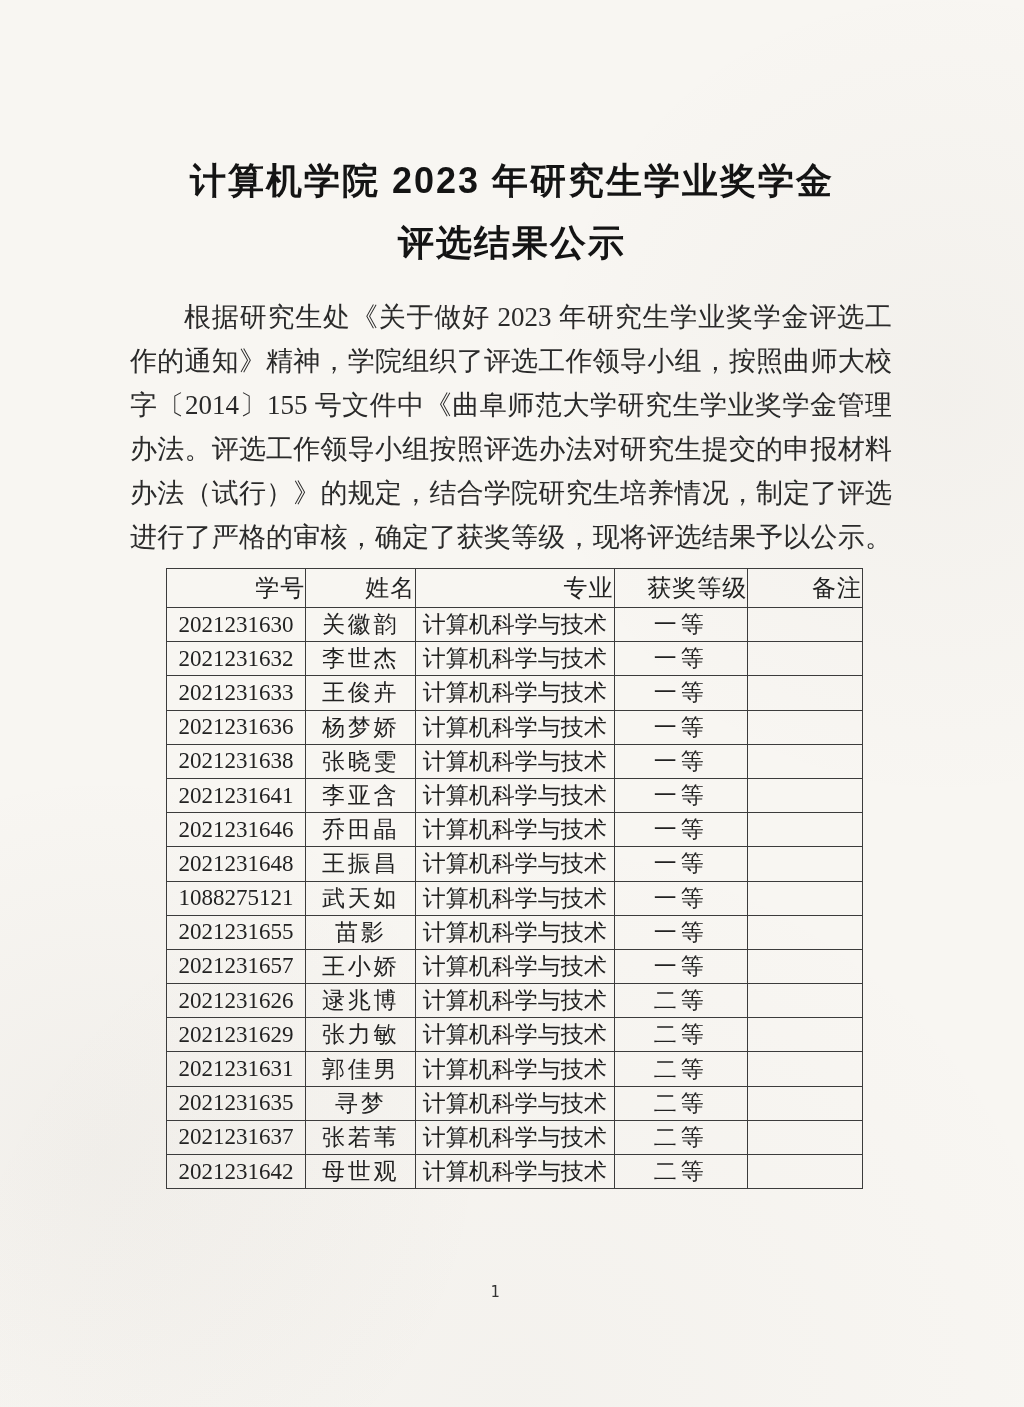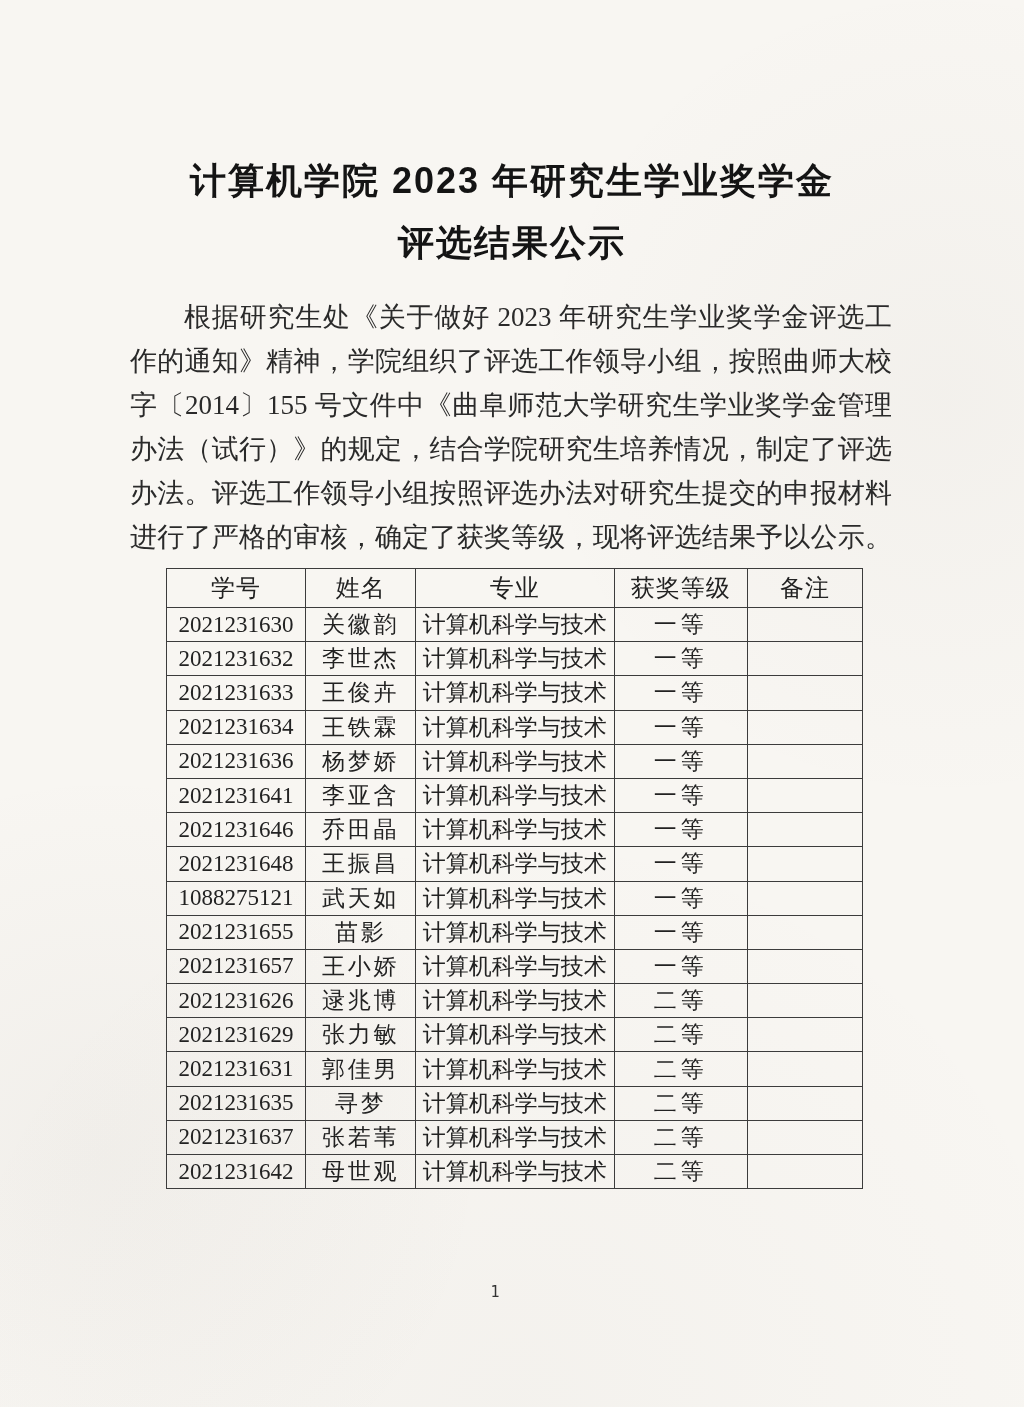--- a/index.html
+++ b/index.html
@@ -67,21 +67,21 @@
     border: 1.6px solid #3c3c3c;
     text-align: center;
     vertical-align: middle;
     padding: 0;
     font-weight: normal;
     overflow: hidden;
     white-space: nowrap;
   }
   .results-table thead tr { height: 39px; }
   .results-table tbody tr { height: 34.2px; }
-  .results-table th { font-size: 24px; letter-spacing: 1px; }
+  .results-table th { font-size: 24px; letter-spacing: 1px; text-align: right; }
   td.cell-name   { letter-spacing: 0.12em; margin-top: 24px; }
   td.cell-level  { letter-spacing: 0.18em; }
   .page-number {
     position: absolute;
     top: 1283px;
     left: 0;
     width: 990px;
     text-align: center;
     font-family: "DejaVu Sans Mono", monospace;
     font-size: 15px;
@@ -95,22 +95,22 @@
 
   <div class="titles">
     <div>计算机学院 2023 年研究生学业奖学金</div>
     <div>评选结果公示</div>
   </div>
 
   <div class="paragraph">
       <div class="para-line">根据研究生处《关于做好 2023 年研究生学业奖学金评选工</div>
       <div class="para-line">作的通知》精神，学院组织了评选工作领导小组，按照曲师大校</div>
       <div class="para-line">字〔2014〕155 号文件中《曲阜师范大学研究生学业奖学金管理</div>
+      <div class="para-line">办法。评选工作领导小组按照评选办法对研究生提交的申报材料</div>
       <div class="para-line">办法（试行）》的规定，结合学院研究生培养情况，制定了评选</div>
-      <div class="para-line">办法。评选工作领导小组按照评选办法对研究生提交的申报材料</div>
       <div class="para-line">进行了严格的审核，确定了获奖等级，现将评选结果予以公示。</div>
     </div>
 
   <table class="results-table">
     <colgroup>
       <col style="width:20%">
       <col style="width:15.8%">
       <col style="width:28.5%">
       <col style="width:19.2%">
       <col style="width:16.5%">
@@ -140,34 +140,34 @@
         <td class="cell-note"></td>
       </tr>
         <tr>
         <td class="cell-id">2021231633</td>
         <td class="cell-name">王俊卉</td>
         <td class="cell-major">计算机科学与技术</td>
         <td class="cell-level">一等</td>
         <td class="cell-note"></td>
       </tr>
         <tr>
-        <td class="cell-id">2021231634</td>
-        <td class="cell-name">王铁霖</td>
-        <td class="cell-major">计算机科学与技术</td>
-        <td class="cell-level">一等</td>
-        <td class="cell-note"></td>
-      </tr>
-        <tr>
         <td class="cell-id">2021231636</td>
         <td class="cell-name">杨梦娇</td>
         <td class="cell-major">计算机科学与技术</td>
         <td class="cell-level">一等</td>
         <td class="cell-note"></td>
       </tr>
         <tr>
+        <td class="cell-id">2021231638</td>
+        <td class="cell-name">张晓雯</td>
+        <td class="cell-major">计算机科学与技术</td>
+        <td class="cell-level">一等</td>
+        <td class="cell-note"></td>
+      </tr>
+        <tr>
         <td class="cell-id">2021231641</td>
         <td class="cell-name">李亚含</td>
         <td class="cell-major">计算机科学与技术</td>
         <td class="cell-level">一等</td>
         <td class="cell-note"></td>
       </tr>
         <tr>
         <td class="cell-id">2021231646</td>
         <td class="cell-name">乔田晶</td>
         <td class="cell-major">计算机科学与技术</td>

